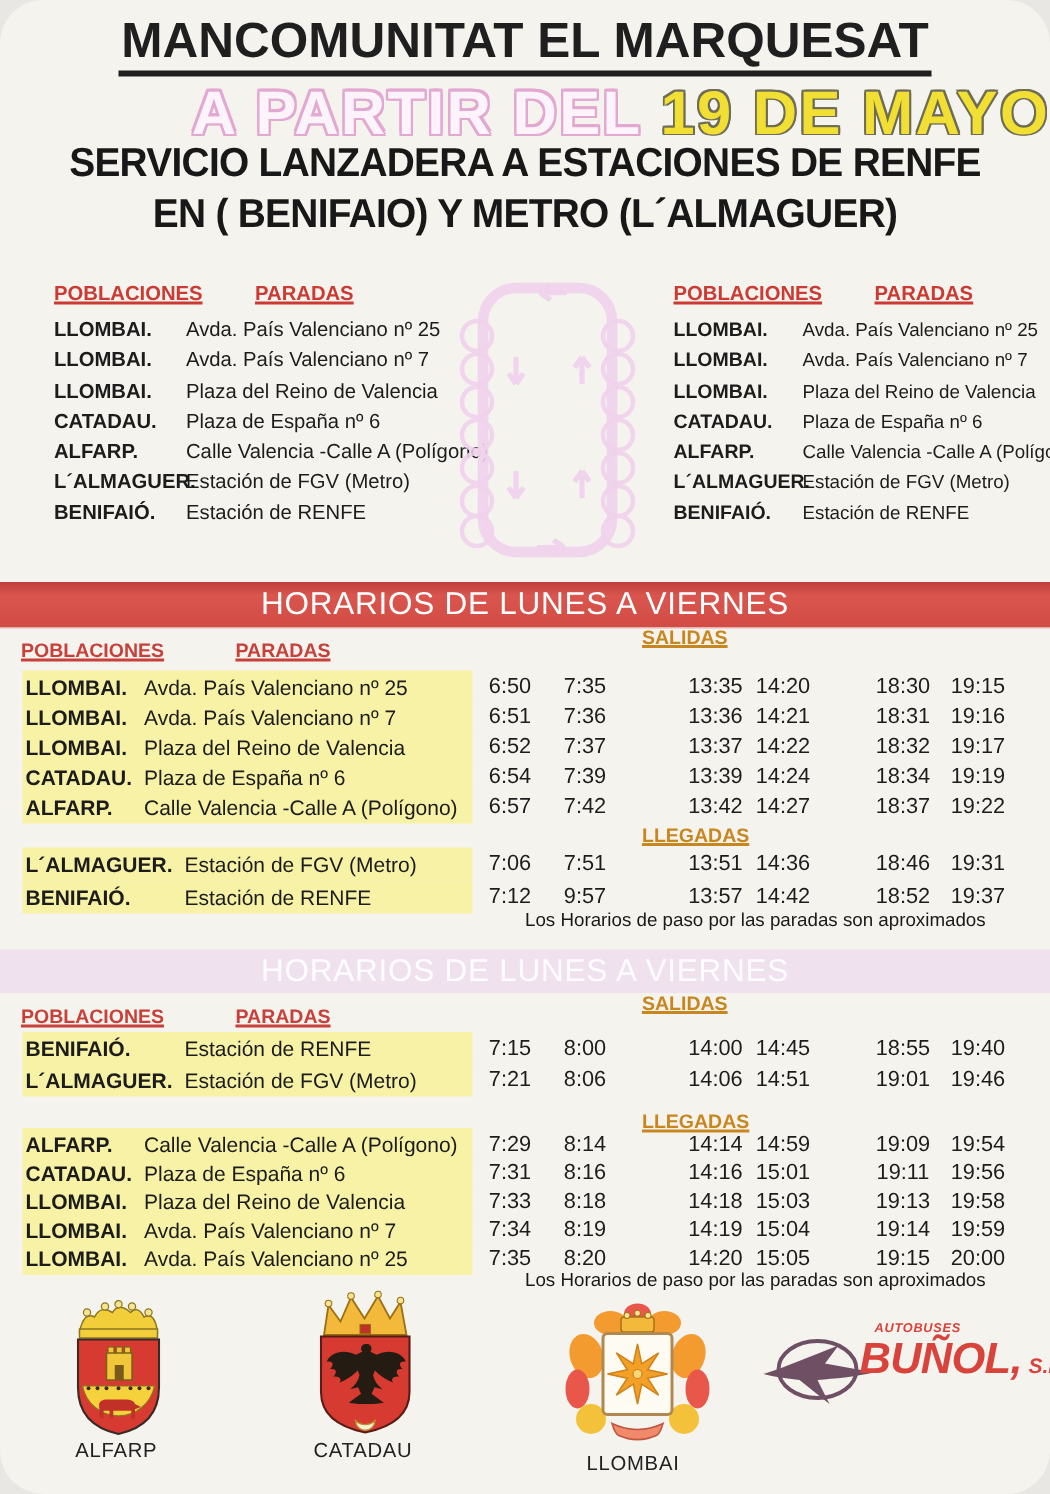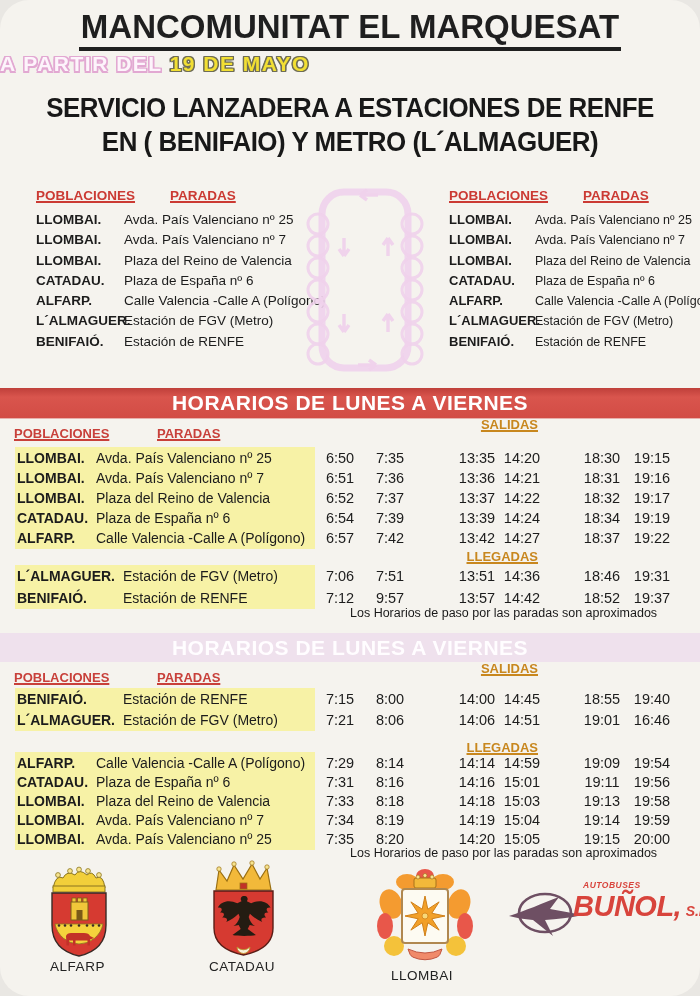--- a/index.html
+++ b/index.html
@@ -8,22 +8,22 @@
     background:#f5f3ee; overflow:hidden;
     font-family:"Liberation Sans", sans-serif; color:#1c1c1c;border-radius:29px;
   }
 
   
   .title { position:absolute; top:8px; left:0; right:0; text-align:center; }
   .title span {
     display:inline-block; font-size:33px; font-weight:bold; color:#1f1f1f;
     border-bottom:4px solid #1f1f1f; padding:0 2px 1px 2px; letter-spacing:0px;
   }
-  .subtitle { position:absolute; top:52px; left:0; right:0; text-align:left;
-    font-size:21px; font-weight:bold; letter-spacing:1.5px; white-space:nowrap; }
+  .subtitle { position:absolute; top:52px; left:0; right:0; text-align:right;
+    font-size:41px; font-weight:bold; letter-spacing:1.5px; white-space:nowrap; }
   .sub-pink { color:#fdf4fb;
     text-shadow:-1.5px -1.5px 0 #e2a8d2, 1.5px -1.5px 0 #e2a8d2, -1.5px 1.5px 0 #e2a8d2,
       1.5px 1.5px 0 #e2a8d2, 0 -1.5px 0 #e2a8d2, 0 1.5px 0 #e2a8d2, -1.5px 0 0 #e2a8d2, 1.5px 0 0 #e2a8d2; }
   .sub-yellow { color:#f2df33;
     text-shadow:-1.3px -1.3px 0 #6f6d56, 1.3px -1.3px 0 #6f6d56, -1.3px 1.3px 0 #6f6d56,
       1.3px 1.3px 0 #6f6d56, 0 -1.3px 0 #6f6d56, 0 1.3px 0 #6f6d56, -1.3px 0 0 #6f6d56, 1.3px 0 0 #6f6d56; }
   .svc { position:absolute; left:0; right:0; text-align:center; font-weight:bold;
     font-size:27px; color:#181818; letter-spacing:-0.5px; transform:scaleX(0.96); white-space:nowrap; }
   .svc1 { top:93px; } .svc2 { top:127px; }
 
@@ -36,32 +36,32 @@
   .stophead .h1 { left:6px; } .stophead .h2 { left:140px; }
   .srow { display:flex; align-items:baseline; height:20.3px; padding-left:6px; white-space:nowrap; }
   .srow .town { font-weight:bold; font-size:13.5px; width:88px; flex:none; }
   .srow .par  { font-size:13.5px; }
   .stoplist.right .srow .town { font-size:13px; width:86px; }
   .stoplist.right .srow .par  { font-size:12.5px; }
 
   .route-svg { position:absolute; left:300px; top:186px; }
 
   
-  .banner { position:absolute; left:0; width:700px; text-align:center; font-weight:bold;
+  .banner { position:absolute; left:0; width:700px; text-align:center; font-weight:normal;
     letter-spacing:0.5px; }
   .banner1 { top:388px; height:30px; line-height:30px; font-size:21px; color:#fff;
     background:linear-gradient(#bf3f3a,#d9554d 30%,#d24c45); border-bottom:1px solid #e8b0ac; }
   .banner2 { top:633px; height:29px; line-height:29px; font-size:21px; color:#fffdff;
     background:#efe1ed; }
 
   .colhead { position:absolute; font-weight:bold; font-size:13px;
     text-decoration:underline; text-decoration-thickness:1.5px; white-space:nowrap; }
   .red    { color:#c8403a; }
   .orange { color:#c8871e; }
-  .center-label { text-align:right; left:428px; width:110px; }
+  .center-label { text-align:left; left:428px; width:110px; }
 
   
   .trow { position:absolute; left:0; width:700px; height:20px; font-size:14px; }
   .trow .bg { position:absolute; left:15px; top:-1px; bottom:-1px; width:300px; background:#f7f2a6; }
   .trow .town { position:absolute; left:17px; top:0; line-height:20px; font-weight:bold; white-space:nowrap; }
   .trow .par  { position:absolute; left:96px; top:0; line-height:20px; white-space:nowrap; }
   .trow.wide .par { left:123px; }
   .trow .t { position:absolute; top:0; width:50px; line-height:20px; text-align:center; font-size:14.5px; }
   .t0{left:315px} .t1{left:365px} .t2{left:452px} .t3{left:497px} .t4{left:577px} .t5{left:627px}
 
@@ -302,21 +302,21 @@
     </div>
   <div class="trow wide" style="top:710px;">
       <div class="bg"></div>
       <span class="town">L´ALMAGUER.</span>
       <span class="par">Estación  de FGV (Metro)</span>
       <span class="t t0">7:21</span>
       <span class="t t1">8:06</span>
       <span class="t t2">14:06</span>
       <span class="t t3">14:51</span>
       <span class="t t4">19:01</span>
-      <span class="t t5">16:46</span>
+      <span class="t t5">19:46</span>
     </div>
 
   <div class="colhead orange center-label" style="top:740px;">LLEGADAS</div>
 
   <div class="trow" style="top:753px;">
       <div class="bg"></div>
       <span class="town">ALFARP.</span>
       <span class="par">Calle Valencia -Calle A (Polígono)</span>
       <span class="t t0">7:29</span>
       <span class="t t1">8:14</span>

